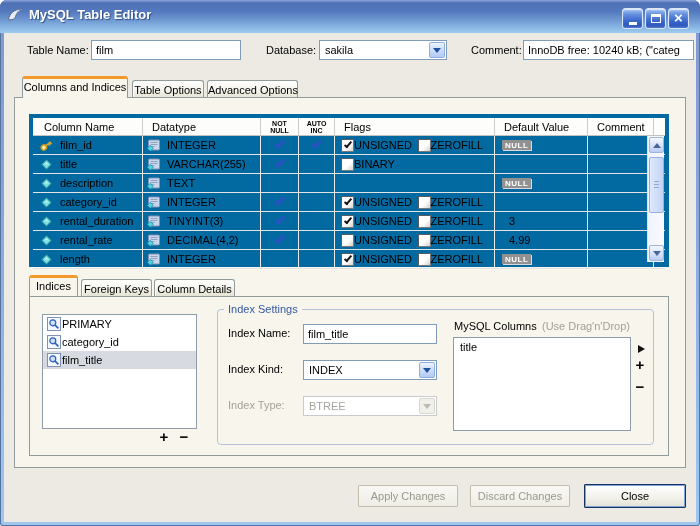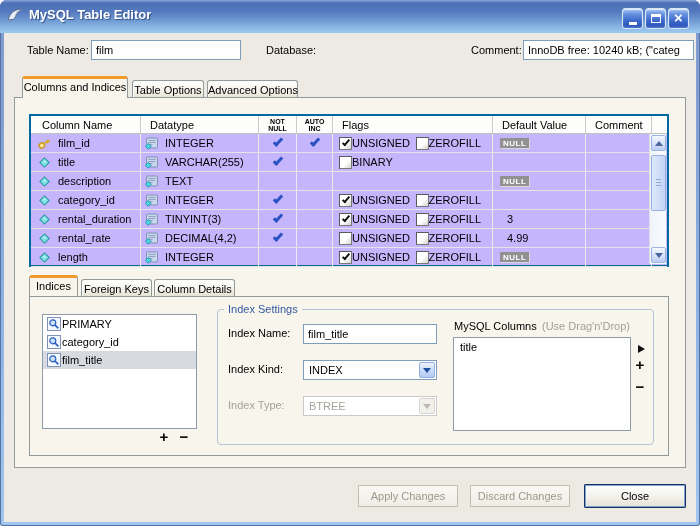--- a/index.html
+++ b/index.html
@@ -33,21 +33,21 @@
   .combo.disabled{border-color:#C8CACB;color:#A6A69E}
   .combo.disabled .combo-btn{background:#F1F0EA;border-color:#D6D6CE}
   .combo.disabled .tri-down{border-top-color:#BBBBB2}
 
   .tab{position:absolute;border:1px solid #919B9C;border-bottom:none;border-radius:3px 3px 0 0;
     background:linear-gradient(180deg,#FFFFFE 0%,#F4F3EC 55%,#E4E2D2 100%);
     text-align:center;padding-top:3px;z-index:2;box-shadow:inset 1px 1px 0 #FCFCF8;white-space:nowrap}
   .tab.active{background:#F7F5EC;border-top:3px solid #F29A29;padding-top:2px;z-index:4;box-shadow:none}
   .tabpage{position:absolute;background:#F7F5EC;border:1px solid #919B9C;z-index:3}
 
-  .grid{position:absolute;left:14px;top:16px;width:640px;height:153px;background:#c4b5fd;border:2px solid #0369a1}
+  .grid{position:absolute;left:14px;top:16px;width:640px;height:153px;background:#0369a1;border:4px solid #0369a1}
   .ghead{display:flex;height:18px;border-bottom:1px solid #C2C2C2;background:#FDFDFC}
   .ghcell{border-right:1px solid #CBCBCB;display:flex;align-items:center;padding-left:9px;white-space:nowrap}
   .ghcell.first{padding-left:11px}
   .ghcell.small{font-size:7px;line-height:7px;font-weight:bold;justify-content:center;padding:0;white-space:pre-line;text-align:center}
   .ghcell.corner{border-right:none;flex:1}
   .w-name{width:110px}.w-type{width:118px}.w-nn{width:38px}.w-ai{width:36px}.w-flags{width:160px}.w-def{width:93px}.w-com{width:66px}
   .grow{display:flex;height:19px;border-bottom:1px solid #E4E4E4;align-items:stretch}
   .cell{display:flex;align-items:center;border-right:1px solid #EAEAEA}
   .c-name{width:110px;padding-left:5px;gap:6px}
   .c-type{width:118px;padding-left:3px;gap:5px}
@@ -116,20 +116,26 @@
       <span class="winbtn close">
           <span class="glyph-close">×</span>
         </span>
     </div>
 
     <div class="client">
 
       <span class="label" style="left:23px;top:11px">Table Name:</span>
       <input class="textinput" style="left: 87px; top: 7px; width: 150px; height: 20px;" value="film">
       <span class="label" style="left:262px;top:11px">Database:</span>
+      <div class="combo" style="left:315px;top:7px;width:128px;height:20px">
+        <span class="combo-text">sakila</span>
+        <span class="combo-btn">
+            <i class="tri-down"></i>
+          </span>
+      </div>
       <span class="label" style="left:467px;top:11px">Comment:</span>
       <input class="textinput" style="left: 519px; top: 7px; width: 171px; height: 20px;" value="InnoDB free: 10240 kB; (&quot;categ">
 
       <div class="tab active" style="left:18px;top:43px;width:106px;height:22px">Columns and Indices</div>
       <div class="tab" style="left:128px;top:47px;width:72px;height:18px">Table Options</div>
       <div class="tab" style="left:203px;top:47px;width:91px;height:18px">Advanced Options</div>
 
       <div class="tabpage" style="left:10px;top:64px;width:672px;height:371px">
 
         <div class="grid">

